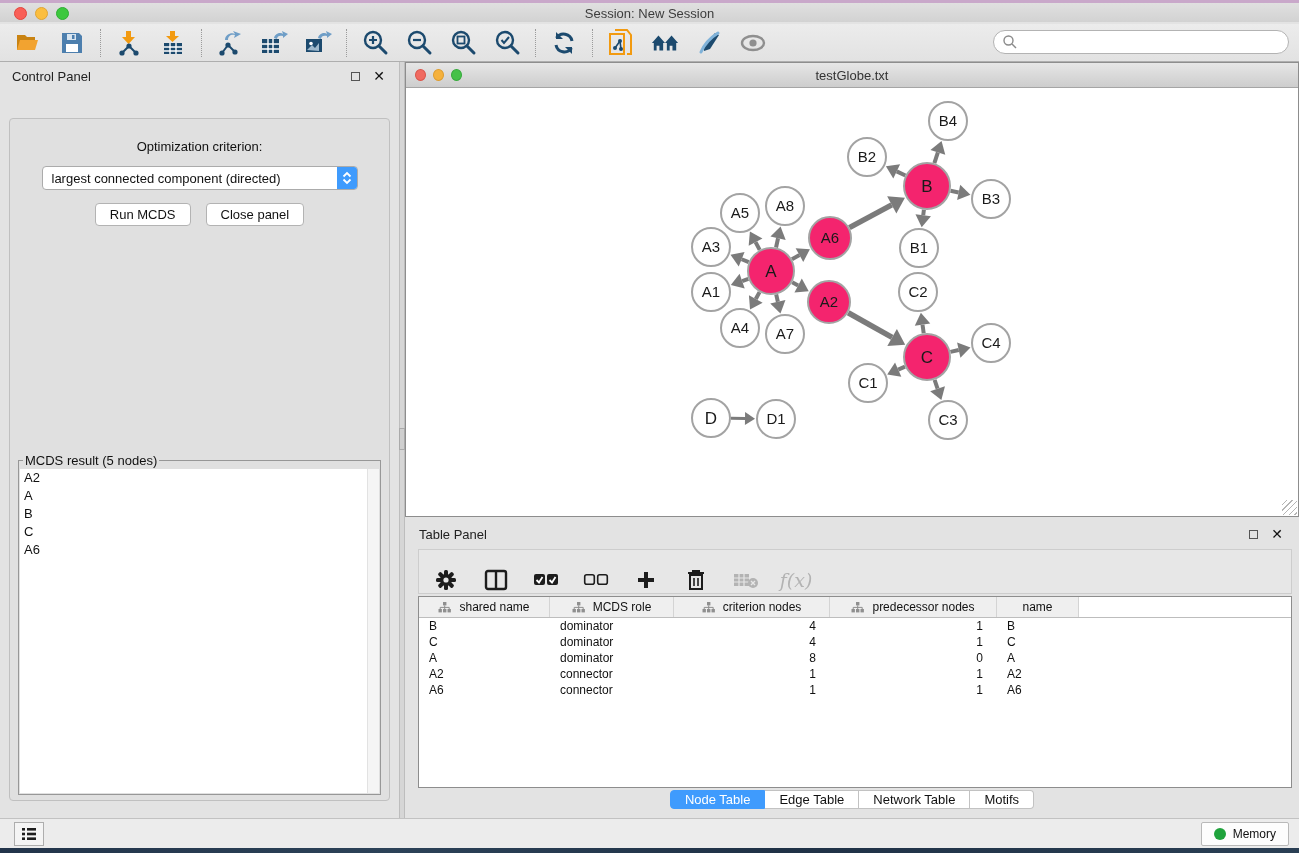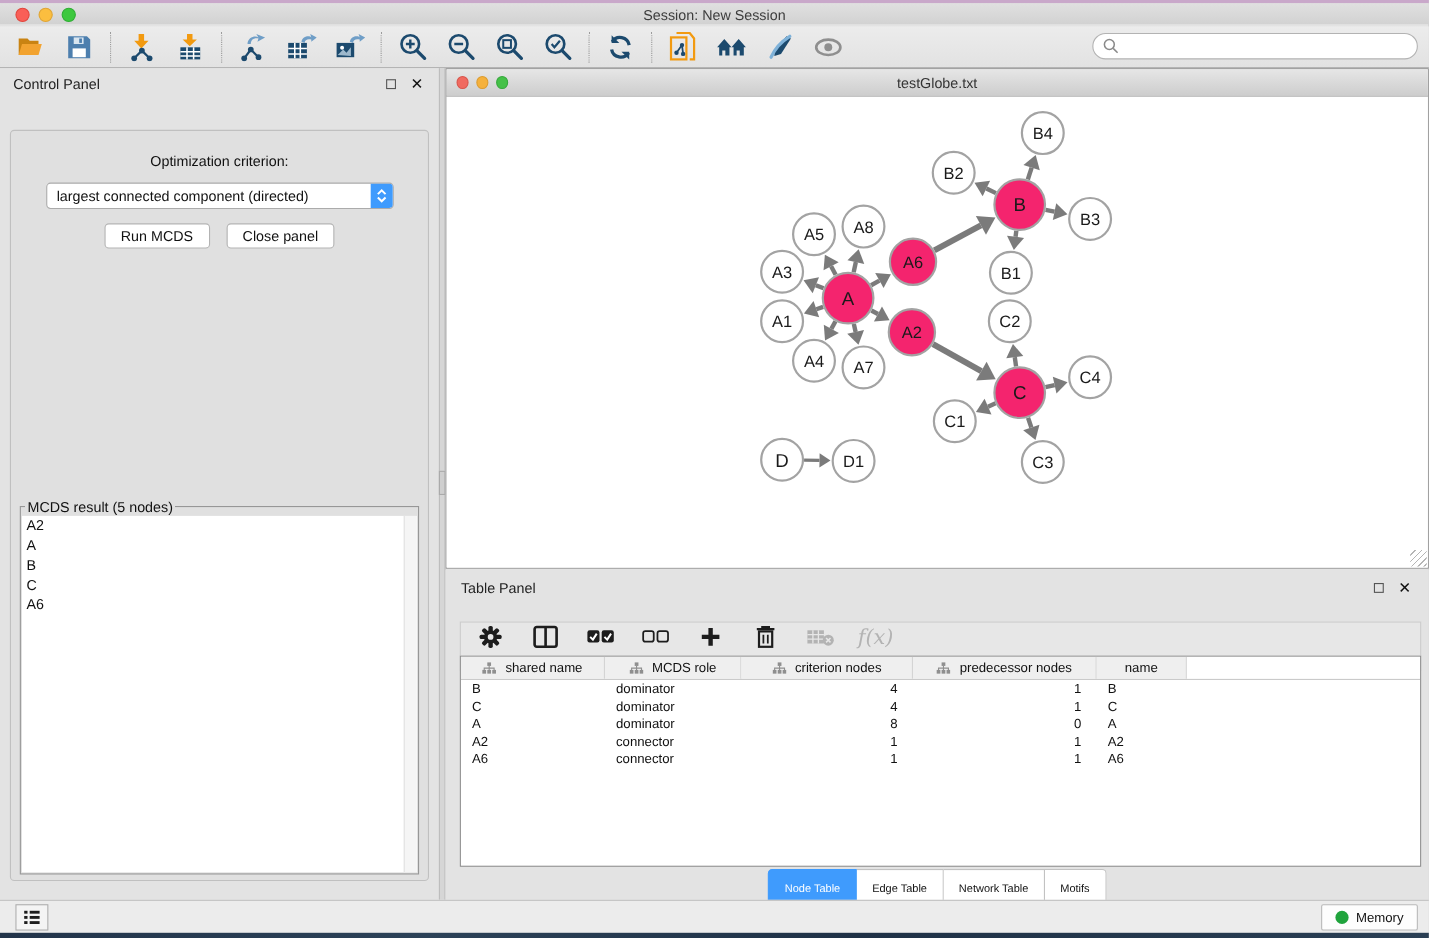--- a/index.html
+++ b/index.html
@@ -83,39 +83,39 @@
   .net-title { position:absolute; width:100%; text-align:center; font-size:13px; color:#333; }
   .net-canvas { position:absolute; left:0; top:25px; right:0; bottom:0; background:#fff; }
   .resize-grip { position:absolute; right:1px; bottom:1px; width:15px; height:15px;
     background:repeating-linear-gradient(135deg, transparent 0 3px, #b5b5b5 3px 4px); }
 
   
   .table-panel { position:absolute; left:405px; top:518px; width:894px; height:300px; background:#e3e3e3; }
   .tp-head { position:absolute; left:0; top:4px; width:100%; height:24px; display:flex;
              align-items:center; padding:0 14px; }
   .tp-head .spacer{flex:1;}
-  .tp-toolbar { position:absolute; left:13px; right:7px; top:47px; height:45px; background:#e7e7e7;
-                border:1px solid #cdcdcd; display:flex; align-items:flex-start; gap:24px; padding-left:14px; }
+  .tp-toolbar { position:absolute; left:13px; right:7px; top:31px; height:45px; background:#e7e7e7;
+                border:1px solid #cdcdcd; display:flex; align-items:flex-end; gap:24px; padding-left:14px; }
   .tp-icon { width:26px; height:26px; display:flex; align-items:center; justify-content:center; }
   .fx-glyph { font-family:"DejaVu Serif","Liberation Serif",serif; font-style:italic;
               font-size:19px; color:#b3b3b3; }
   .data-table { position:absolute; left:13px; right:7px; top:78px; height:192px; background:#fff;
                 border:1px solid #8d8d8d; overflow:hidden; }
   .dt-header { display:flex; height:21px; border-bottom:1px solid #bdbdbd; }
   .dt-hcell { background:#efefef; border-right:1px solid #d4d4d4; display:flex; align-items:center;
               justify-content:center; gap:8px; font-size:12px; color:#111; }
   .dt-hcell.empty { flex:1; background:#fff; border-right:none; }
   .dt-row { display:flex; height:16px; align-items:center; }
   .dt-cell { font-size:12px; color:#111; white-space:nowrap; overflow:hidden; }
   .dt-cell.left { text-align:left; padding-left:10px; }
   .dt-cell.right { text-align:right; padding-right:14px; }
 
   .table-tabs { position:absolute; left:0; right:0; top:272px; display:flex; justify-content:center; }
-  .t-tab { padding:12px 14px; background:#fff; border:1px solid #c2c2c2; border-left:none;
-           font-size:10px; color:#111; }
+  .t-tab { padding:1px 14px; background:#fff; border:1px solid #c2c2c2; border-left:none;
+           font-size:13px; color:#111; }
   .t-tab:first-child { border-left:1px solid #c2c2c2; border-radius:4px 0 0 4px; }
   .t-tab:last-child { border-radius:0 4px 4px 0; }
   .t-tab.active { background:#3f9bfd; color:#fff; border-color:#3f9bfd; }
 
   
   .statusbar { position:absolute; left:0; top:818px; width:100%; height:30px; background:#ececec;
                border-top:1px solid #c2c2c2; display:flex; align-items:center; padding:0 10px; }
   .status-left-btn { width:30px; height:24px; background:#f4f4f4; border:1px solid #adadad;
                      display:flex; align-items:center; justify-content:center; margin-left:4px; }
   .statusbar .spacer{flex:1;}

